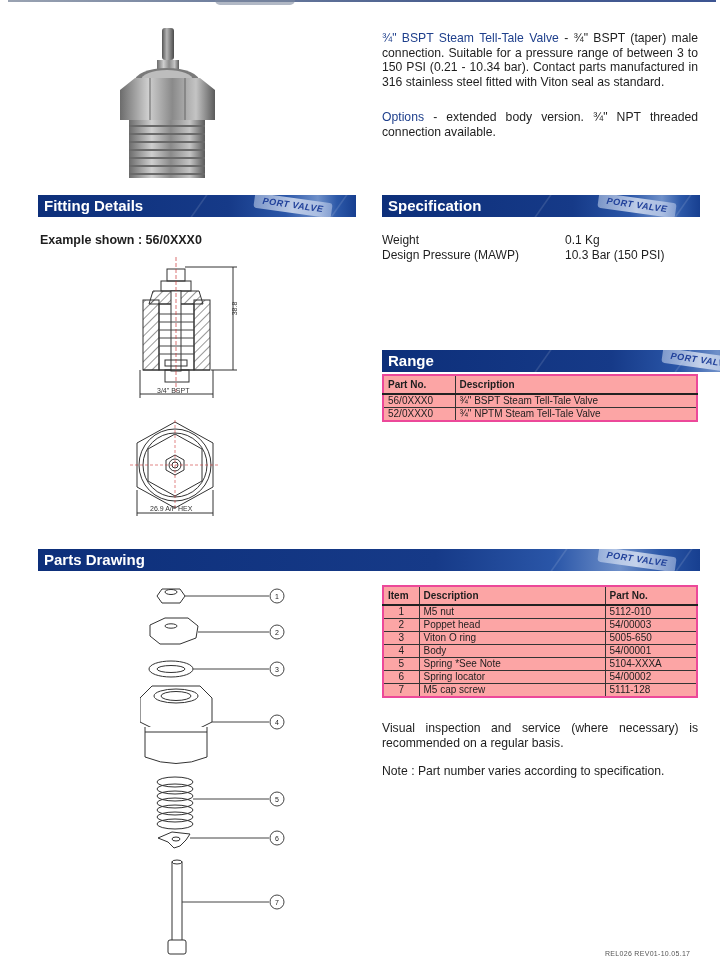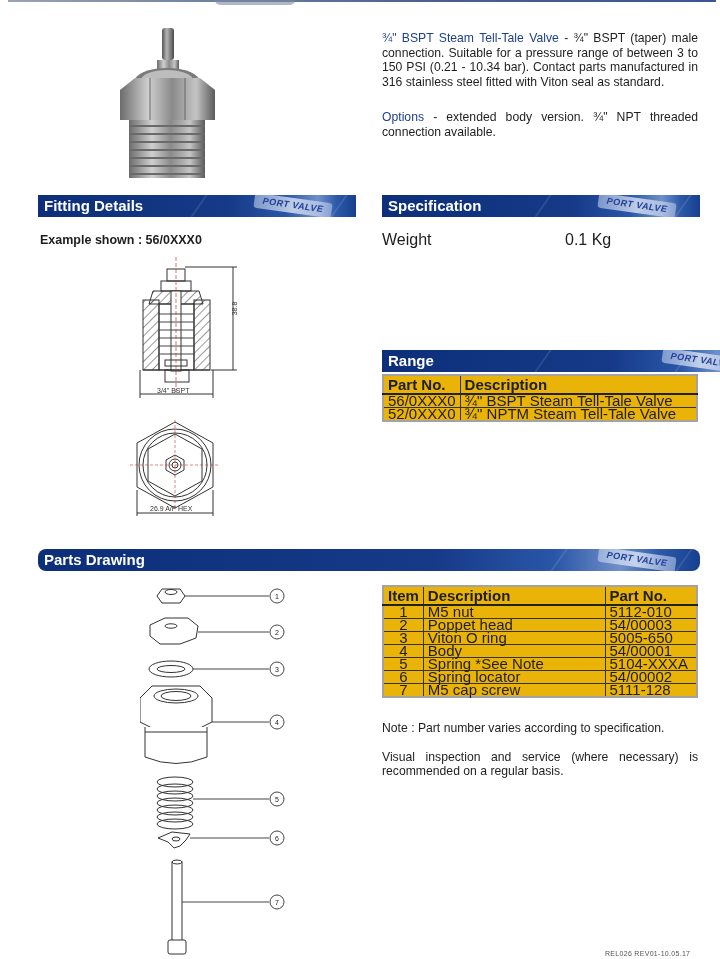--- a/index.html
+++ b/index.html
@@ -24,25 +24,25 @@
       letter-spacing: .5px;
     }
     .section-bar .slash { position: absolute; top: 0; width: 2px; height: 22px; background: rgba(255,255,255,.12); transform: skewX(-35deg); }
 
     .intro { position: absolute; left: 382px; top: 31px; width: 316px; font-size: 12.2px; line-height: 14.5px; text-align: justify; }
     .intro .accent { color: #1e3f8c; }
     .intro p + p { margin-top: 21px; }
 
     .example-label { position: absolute; left: 40px; top: 233px; font-size: 12.5px; font-weight: bold; }
 
-    .spec { position: absolute; left: 382px; top: 233px; font-size: 16px; line-height: 14.5px; }
+    .spec { position: absolute; left: 382px; top: 233px; font-size: 12px; line-height: 14.5px; }
     .spec-row { display: flex; }
     .spec-row .k { width: 183px; }
 
-    table.grid { position: absolute; border-collapse: collapse; font-size: 15px; background: #eab308; border: 2px solid #a3a3a3; }
+    table.grid { position: absolute; border-collapse: collapse; font-size: 10px; background: #fca5a5; border: 2px solid #ec4899; }
     table.grid td, table.grid th { border: 1px solid #333; padding: 0 4px; line-height: 12px; height: 12px; white-space: nowrap; }
     table.grid th { font-weight: bold; text-align: left; height: 17px; line-height: 17px; }
     table.grid tr.head th { border-bottom: 2px solid #222; }
     .c { text-align: center; }
 
     .notes { position: absolute; left: 382px; top: 721px; width: 316px; font-size: 12.2px; line-height: 14.5px; text-align: justify; }
     .notes p + p { margin-top: 14px; }
 
     .footer-ref { position: absolute; left: 605px; top: 950px; font-size: 7px; color: #555; letter-spacing: .3px; }
 
@@ -111,20 +111,24 @@
   <span class="stamp">PORT VALVE</span>
 </div>
 
 <div class="example-label">Example shown : 56/0XXX0</div>
 
 <div class="spec">
   <div class="spec-row">
     <span class="k">Weight</span>
     <span>0.1 Kg</span>
   </div>
+  <div class="spec-row">
+    <span class="k">Design Pressure (MAWP)</span>
+    <span>10.3 Bar (150 PSI)</span>
+  </div>
 </div>
 
 <svg class="fitting-drawing" viewBox="0 0 120 160">
   <defs>
     <pattern id="hatch" width="6" height="6" patternUnits="userSpaceOnUse" patternTransform="rotate(45)">
       <line x1="0" y1="0" x2="0" y2="6" stroke="#333" stroke-width="1"></line>
     </pattern>
   </defs>
   <g stroke="#333" stroke-width="1" fill="none">
     <rect x="42" y="17" width="18" height="12"></rect>
@@ -194,21 +198,21 @@
     <td>56/0XXX0</td>
     <td>¾" BSPT Steam Tell-Tale Valve</td>
   </tr>
   <tr>
     <td>52/0XXX0</td>
     <td>¾" NPTM Steam Tell-Tale Valve</td>
   </tr>
 </tbody>
   </table>
 
-<div class="section-bar" style="left:38px; top:549px; width:662px;border-radius:8px;">
+<div class="section-bar" style="left:38px; top:549px; width:662px;">
   <span class="bar-label">Parts Drawing</span>
   <span class="slash" style="left:520px;"></span>
   <span class="slash" style="left:645px;"></span>
   <span class="stamp">PORT VALVE</span>
 </div>
 
 <svg class="parts" viewBox="0 0 160 377">
   <g stroke="#333" stroke-width="1" fill="#fff">
 
     <polygon points="22,7 40,7 45,14 40,21 22,21 17,14"></polygon>
@@ -309,17 +313,17 @@
       </tr>
   <tr>
         <td class="c">7</td>
         <td>M5 cap screw</td>
         <td>5111-128</td>
       </tr>
 </tbody>
   </table>
 
 <div class="notes">
+  <p>Visual inspection and service (where necessary) is recommended on a regular basis.</p>
   <p>Note : Part number varies according to specification.</p>
-  <p>Visual inspection and service (where necessary) is recommended on a regular basis.</p>
 </div>
 
 <div class="footer-ref">REL026  REV01-10.05.17</div>
 
 </body></html>

